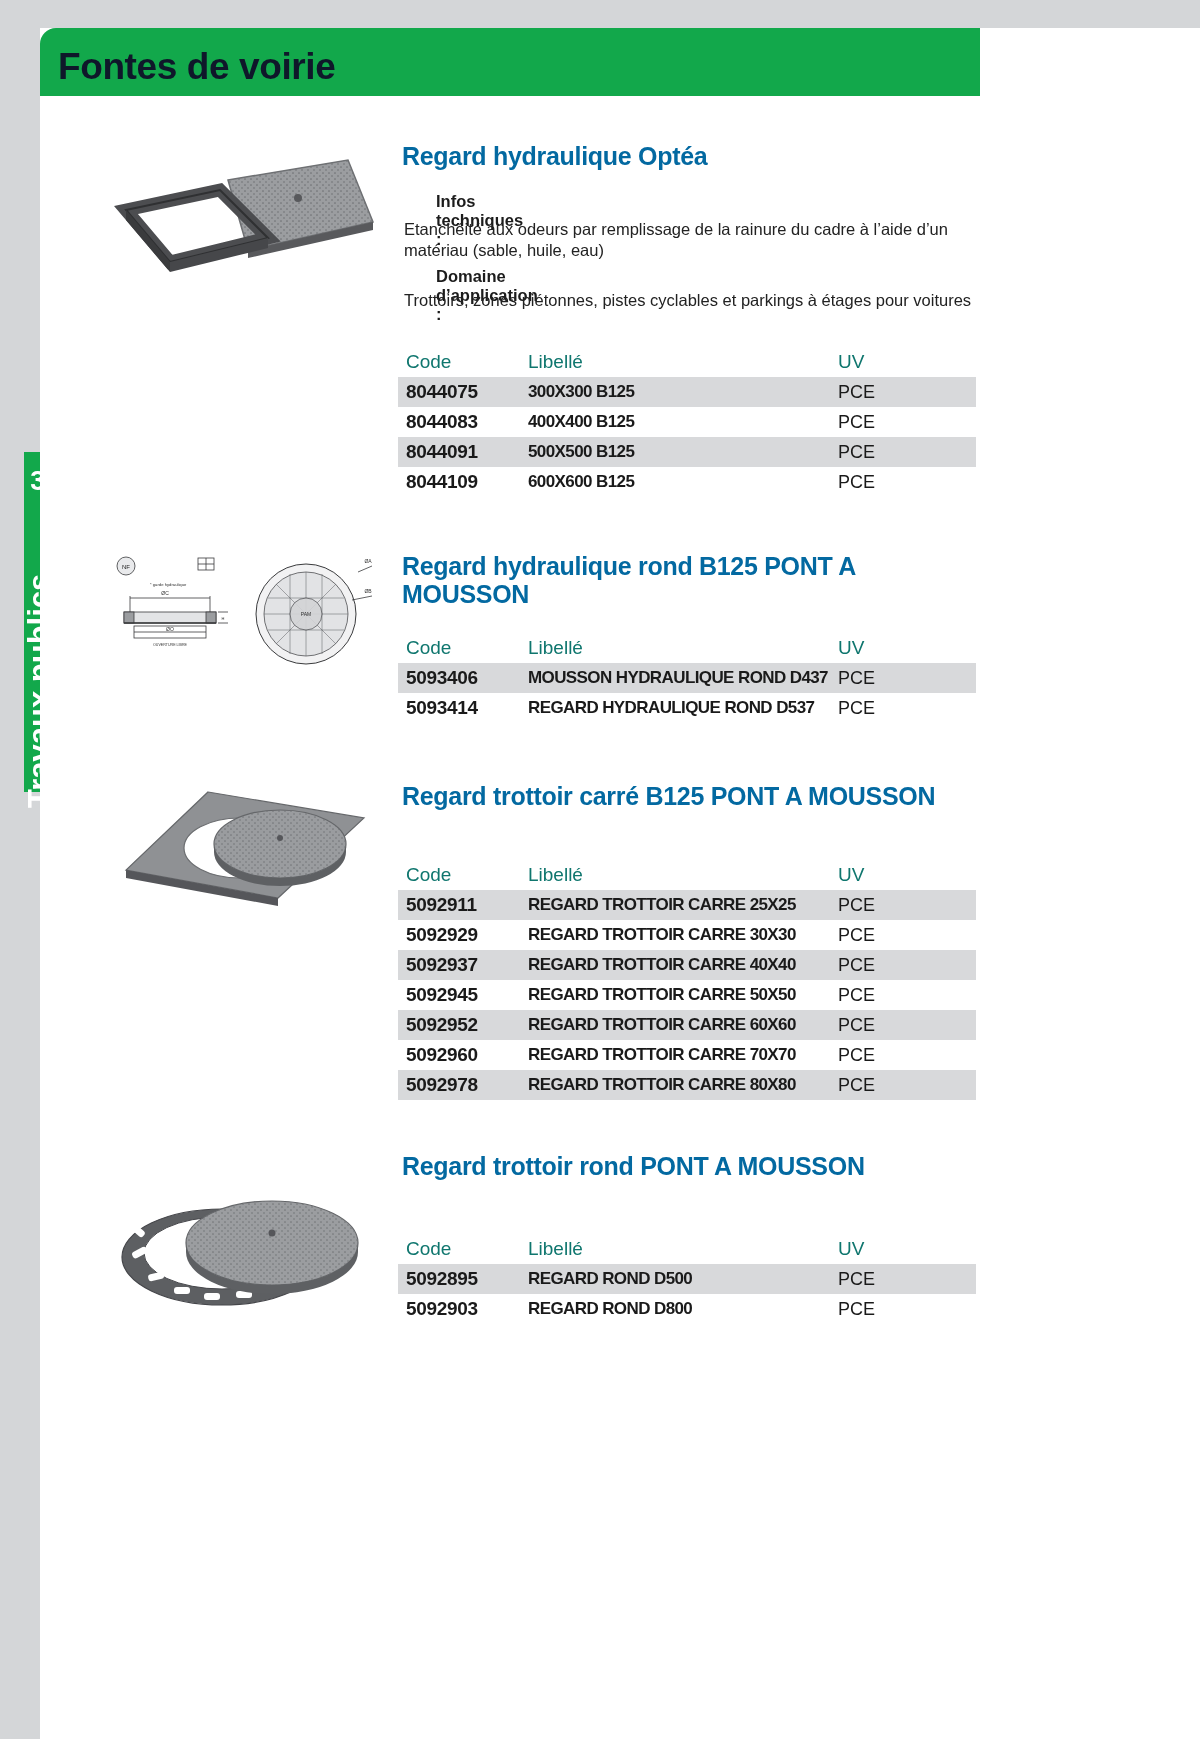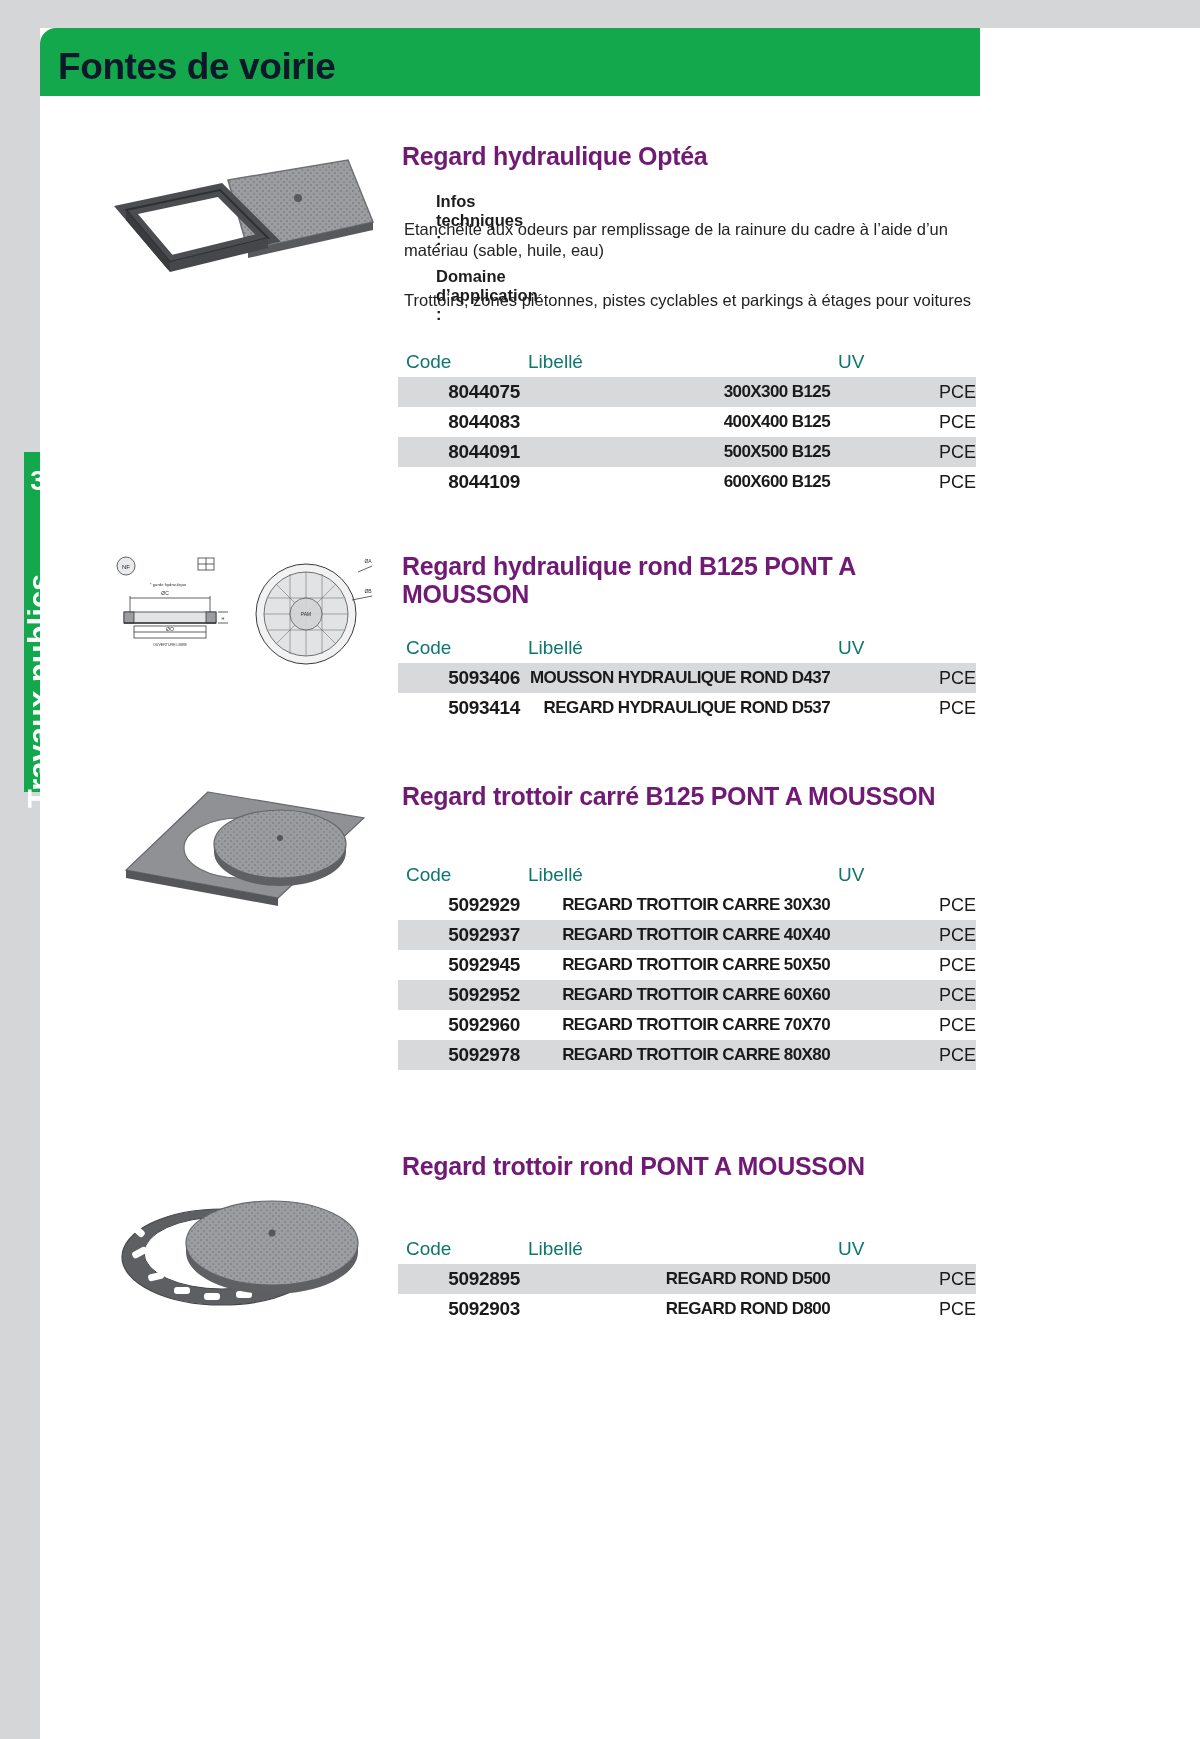--- a/index.html
+++ b/index.html
@@ -85,21 +85,21 @@
     font-size: 37px;
     font-weight: bold;
     letter-spacing: -0.4px;
   }
 
   
   .section { position: absolute; }
 
   .sec-title {
     position: absolute;
-    color: #701a75;
+    color: #0369a1;
     font-size: 25px;
     font-weight: bold;
     line-height: 1.12;
     letter-spacing: -0.3px;
   }
 
   .info-head {
     position: absolute;
     color: #1c1c1c;
     font-size: 16.5px;
@@ -127,21 +127,20 @@
     font-size: 19px;
     color: #0f766e;
     padding: 1px 0 4px 8px;
     font-family: "Liberation Sans", sans-serif;
   }
   table.prod td {
     font-size: 17.5px;
     color: #1a1a1a;
     padding: 4px 0 4px 8px;
     white-space: nowrap;
-    text-align: right;
   }
   table.prod td.code {
     font-weight: bold;
     font-size: 19px;
     letter-spacing: -0.3px;
   }
   table.prod td.lib {
     font-size: 17px;
     letter-spacing: -0.6px;
     font-weight: 600;
@@ -351,20 +350,25 @@
         <col class="c-uv">
       </colgroup>
     <thead>
       <tr>
         <th>Code</th>
         <th>Libellé</th>
         <th>UV</th>
       </tr>
     </thead>
     <tbody>
+        <tr class="alt">
+          <td class="code">5092911</td>
+          <td class="lib">REGARD TROTTOIR CARRE 25X25</td>
+          <td class="uv">PCE</td>
+        </tr>
         <tr>
           <td class="code">5092929</td>
           <td class="lib">REGARD TROTTOIR CARRE 30X30</td>
           <td class="uv">PCE</td>
         </tr>
         <tr class="alt">
           <td class="code">5092937</td>
           <td class="lib">REGARD TROTTOIR CARRE 40X40</td>
           <td class="uv">PCE</td>
         </tr>

